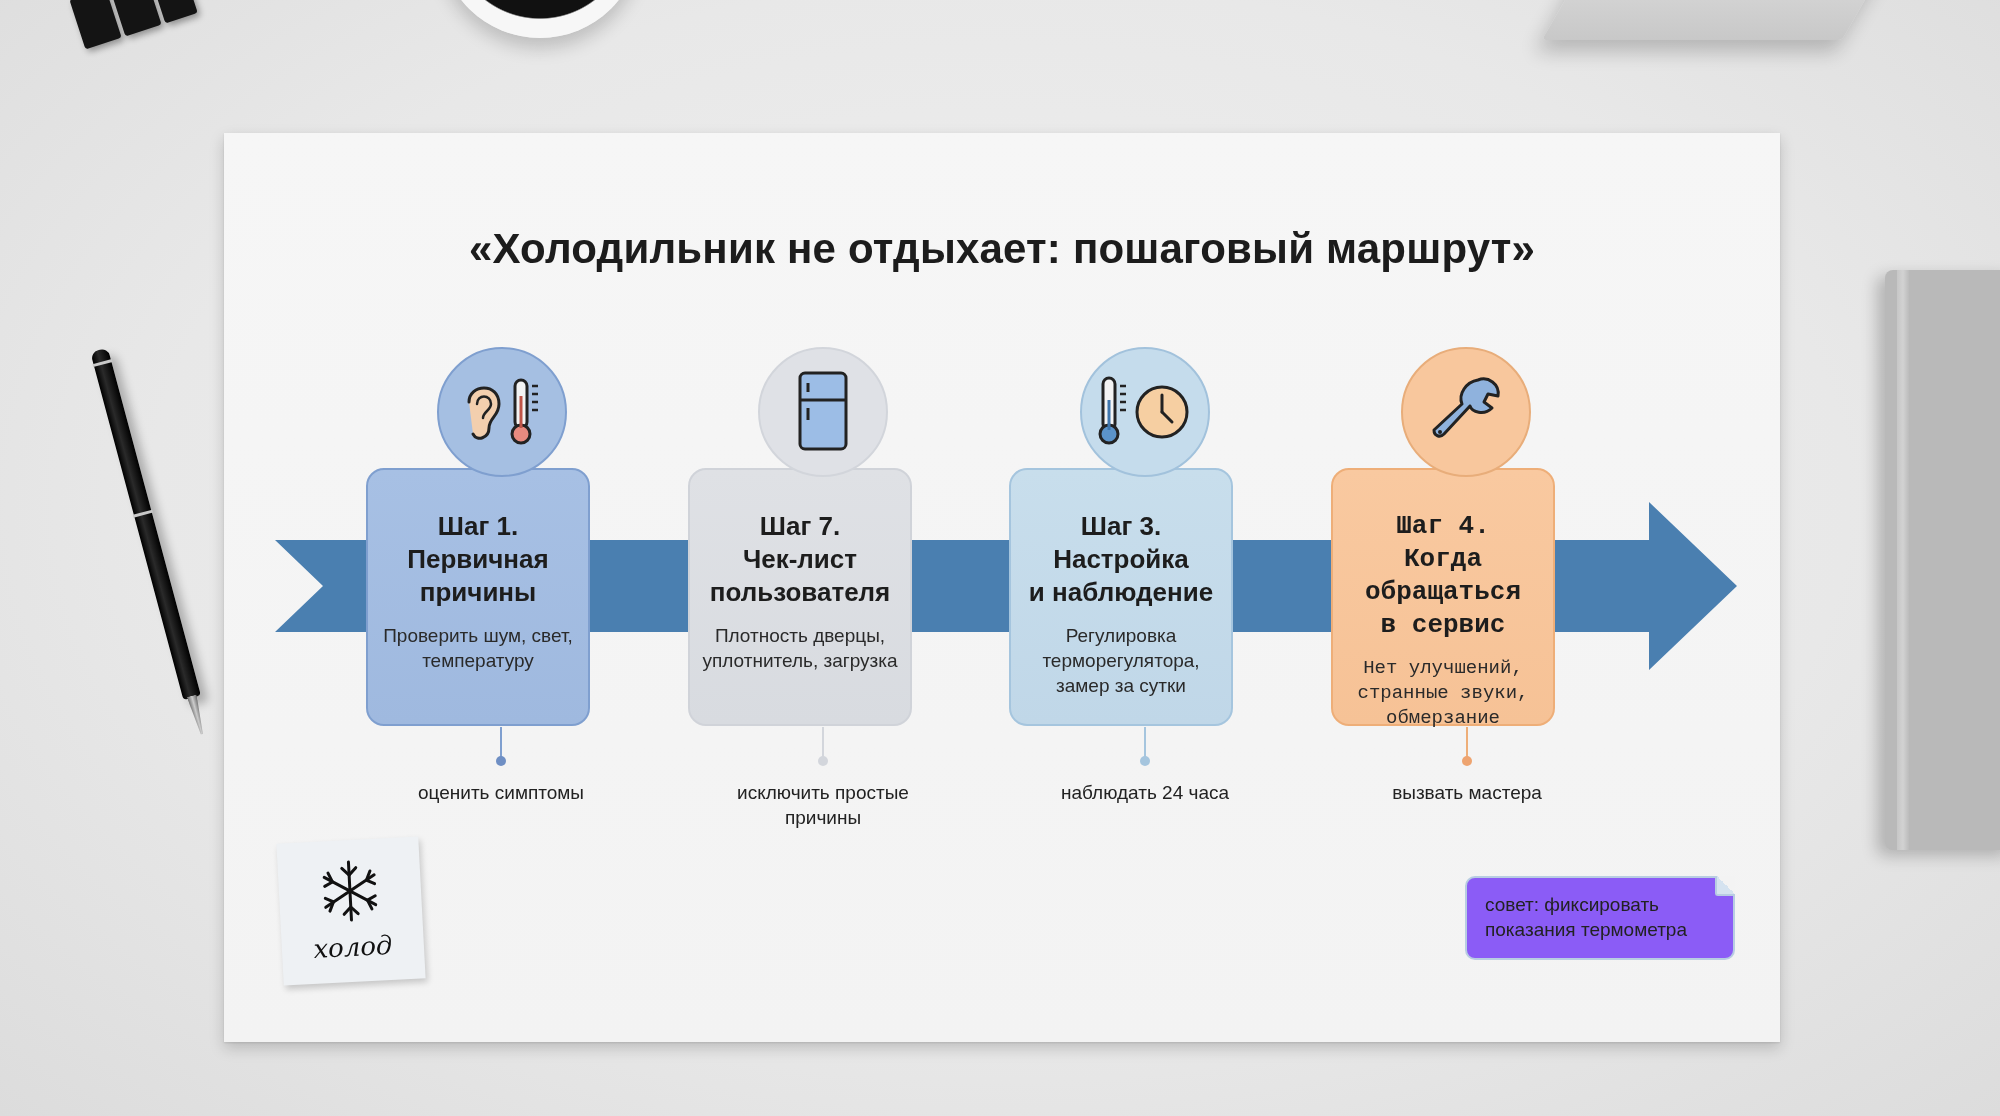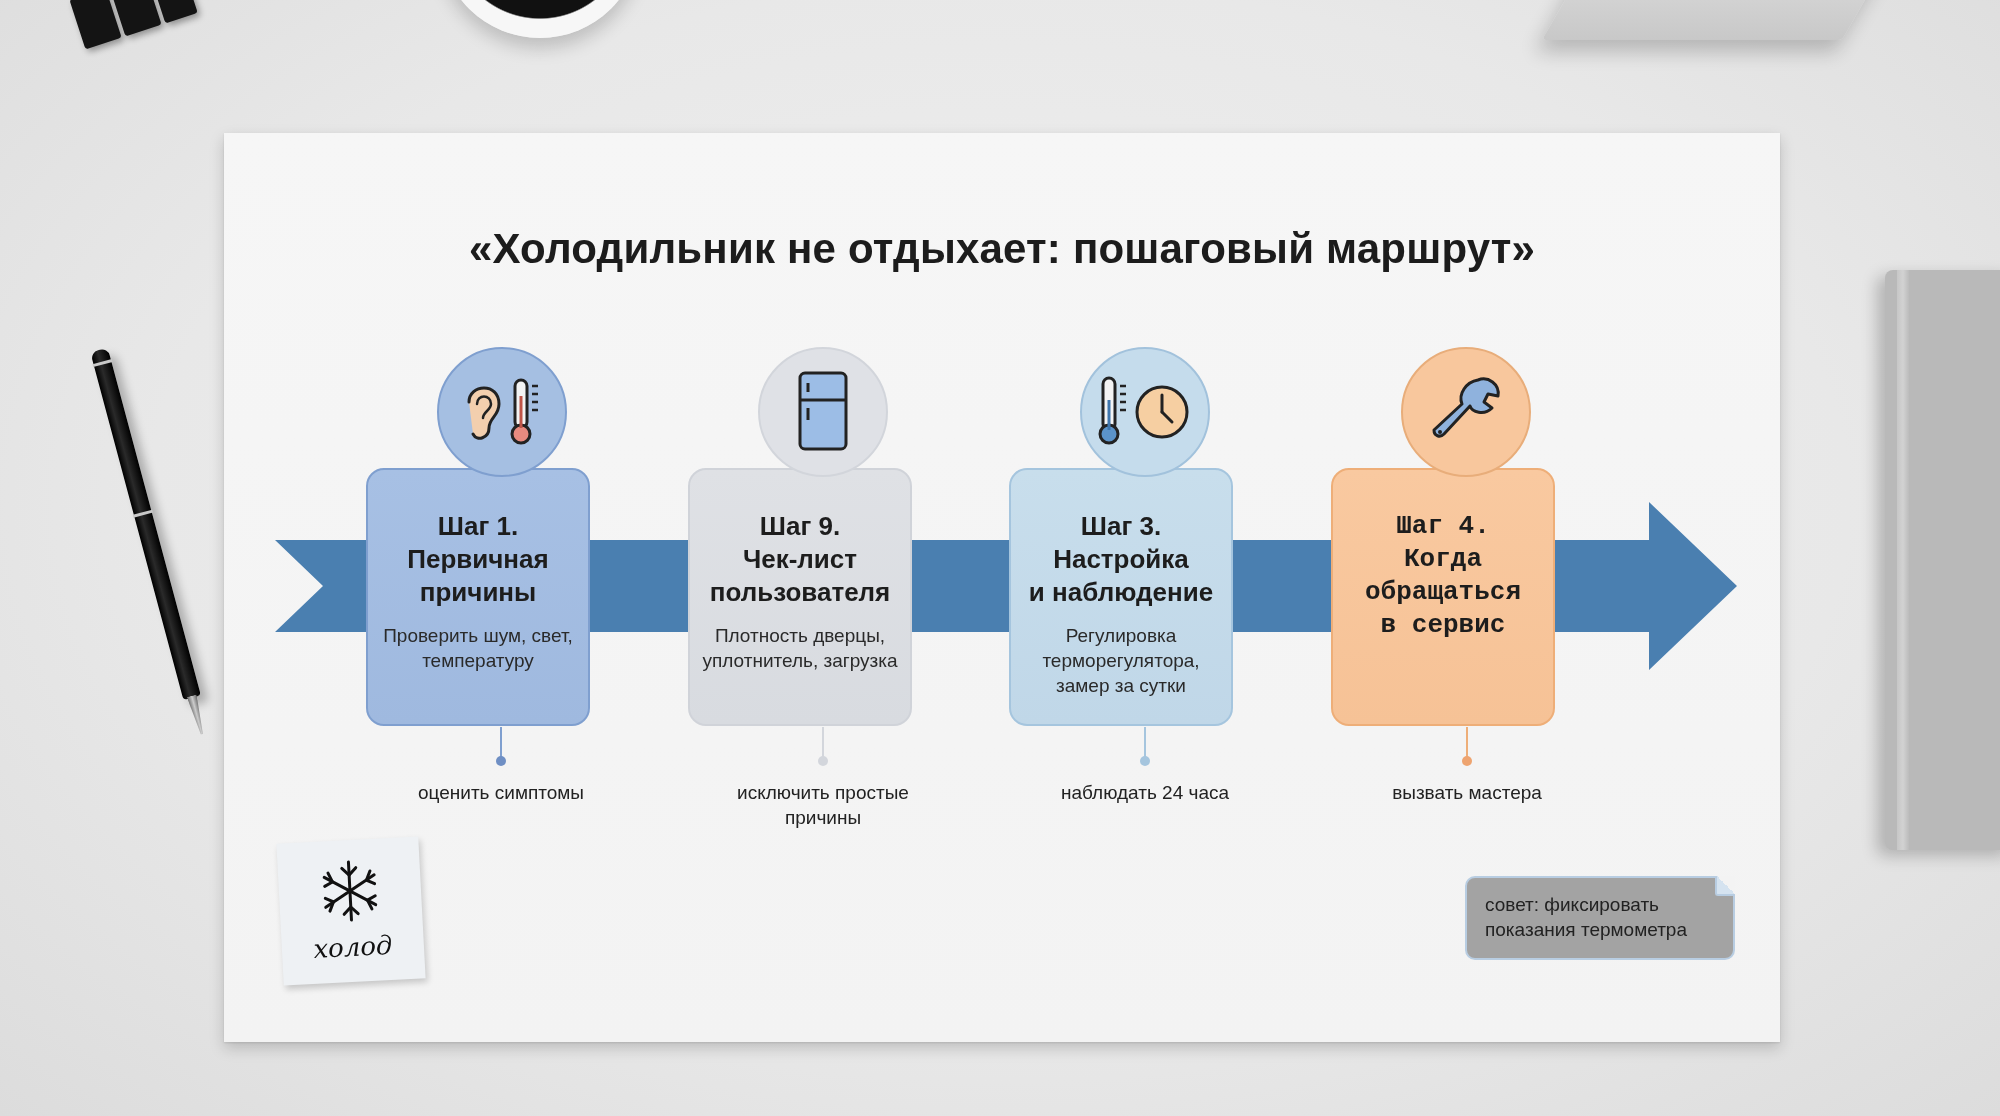--- a/index.html
+++ b/index.html
@@ -31,21 +31,21 @@
   .card { position:absolute; top:468px; width:224px; height:258px; border-radius:18px; box-sizing:border-box; text-align:center; padding-top:40px; }
   .card .h { font-size:26px; font-weight:bold; color:#1d1d1d; line-height:33px; }
   .card .d { font-size:19px; color:#2a2a2a; line-height:25px; margin-top:14px; }
   .circ { position:absolute; top:347px; width:130px; height:130px; border-radius:50%; box-sizing:border-box; display:flex; align-items:center; justify-content:center; }
   .conn { position:absolute; top:727px; width:2px; height:33px; }
   .dot { position:absolute; top:756px; width:10px; height:10px; border-radius:50%; }
   .sub { position:absolute; top:780px; width:260px; text-align:center; font-size:19px; color:#222; line-height:25px; }
 
   .sticky { left:280px; top:840px; width:142px; height:142px; background:#eef1f4; transform:rotate(-3deg); box-shadow:2px 4px 6px rgba(0,0,0,.18); text-align:center; }
   .sticky .lbl { font-family:"DejaVu Serif", serif; font-style:italic; font-size:26px; color:#111; position:absolute; left:0; right:0; top:92px; }
-  .tip-box { left:1465px; top:876px; width:270px; height:84px; border:2px solid #b8cde2; border-radius:10px; background:#a3a3a3; box-sizing:border-box; padding:14px 0 0 18px; font-size:19px; color:#222; line-height:25px; }
+  .tip-box { left:1465px; top:876px; width:270px; height:84px; border:2px solid #b8cde2; border-radius:10px; background:#8b5cf6; box-sizing:border-box; padding:14px 0 0 18px; font-size:19px; color:#222; line-height:25px; }
   .tip-box .fold { position:absolute; right:-2px; top:-2px; width:18px; height:18px; background:linear-gradient(225deg,#f3f3f3 50%,#d5e3f0 50%); border-left:2px solid #b8cde2; border-bottom:2px solid #b8cde2; border-bottom-left-radius:3px; }
 </style>
 </head>
 <body>
 
 <div class="abs clip">
   <div class="seg" style="left:0;width:38px;"></div>
   <div class="seg" style="left:42px;width:38px;"></div>
   <div class="seg" style="left:84px;width:34px;"></div>
 </div>
@@ -95,21 +95,21 @@
   </svg>
 </div>
 <div class="conn" style="left:500px;background:#7f9fcf;"></div>
 <div class="dot" style="left:496px;background:#6f8fc4;"></div>
 <div class="sub" style="left:371px;">
   <div>оценить симптомы</div>
 </div>
 
 <div class="card" style="left:688px;background:linear-gradient(180deg,#dfe1e5,#d8dbe0);border:2px solid #d0d3d9;">
   <div class="h">
-    <div>Шаг 9.</div>
+    <div>Шаг 7.</div>
       <div>Чек-лист</div>
       <div>пользователя</div>
   </div>
   <div class="d">
     <div>Плотность дверцы,</div>
       <div>уплотнитель, загрузка</div>
   </div>
 </div>
 <div class="circ" style="left:758px;background:#dfe1e6;border:2px solid #d2d5db;">
   <svg width="60" height="84" viewBox="0 0 60 84">
@@ -160,20 +160,25 @@
 <div class="dot" style="left:1140px;background:#a5c5de;"></div>
 <div class="sub" style="left:1015px;">
   <div>наблюдать 24 часа</div>
 </div>
 
 <div class="card" style="left:1331px;background:linear-gradient(180deg,#f9c9a0,#f6c296);border:2px solid #eeae78;font-family:Liberation Mono, monospace;">
   <div class="h">
     <div>Шаг 4.</div>
       <div>Когда обращаться</div>
       <div>в сервис</div>
+  </div>
+  <div class="d">
+    <div>Нет улучшений,</div>
+      <div>странные звуки,</div>
+      <div>обмерзание</div>
   </div>
 </div>
 <div class="circ" style="left:1401px;background:#f8c79d;border:2px solid #e8ad7a;">
   <svg width="80" height="80" viewBox="0 0 80 80">
     <path d="M52,8 C62,4 74,12 72,24 L62,22 L58,30 L66,36 C58,44 46,40 44,34 L18,62 C14,66 8,64 8,58 L36,32 C32,22 40,10 52,8 Z" fill="#8fb2dd" stroke="#222" stroke-width="3" stroke-linejoin="round"></path>
     <circle cx="14" cy="60" r="2" fill="#222"></circle>
   </svg>
 </div>
 <div class="conn" style="left:1466px;background:#eeae78;"></div>
 <div class="dot" style="left:1462px;background:#eea470;"></div>

